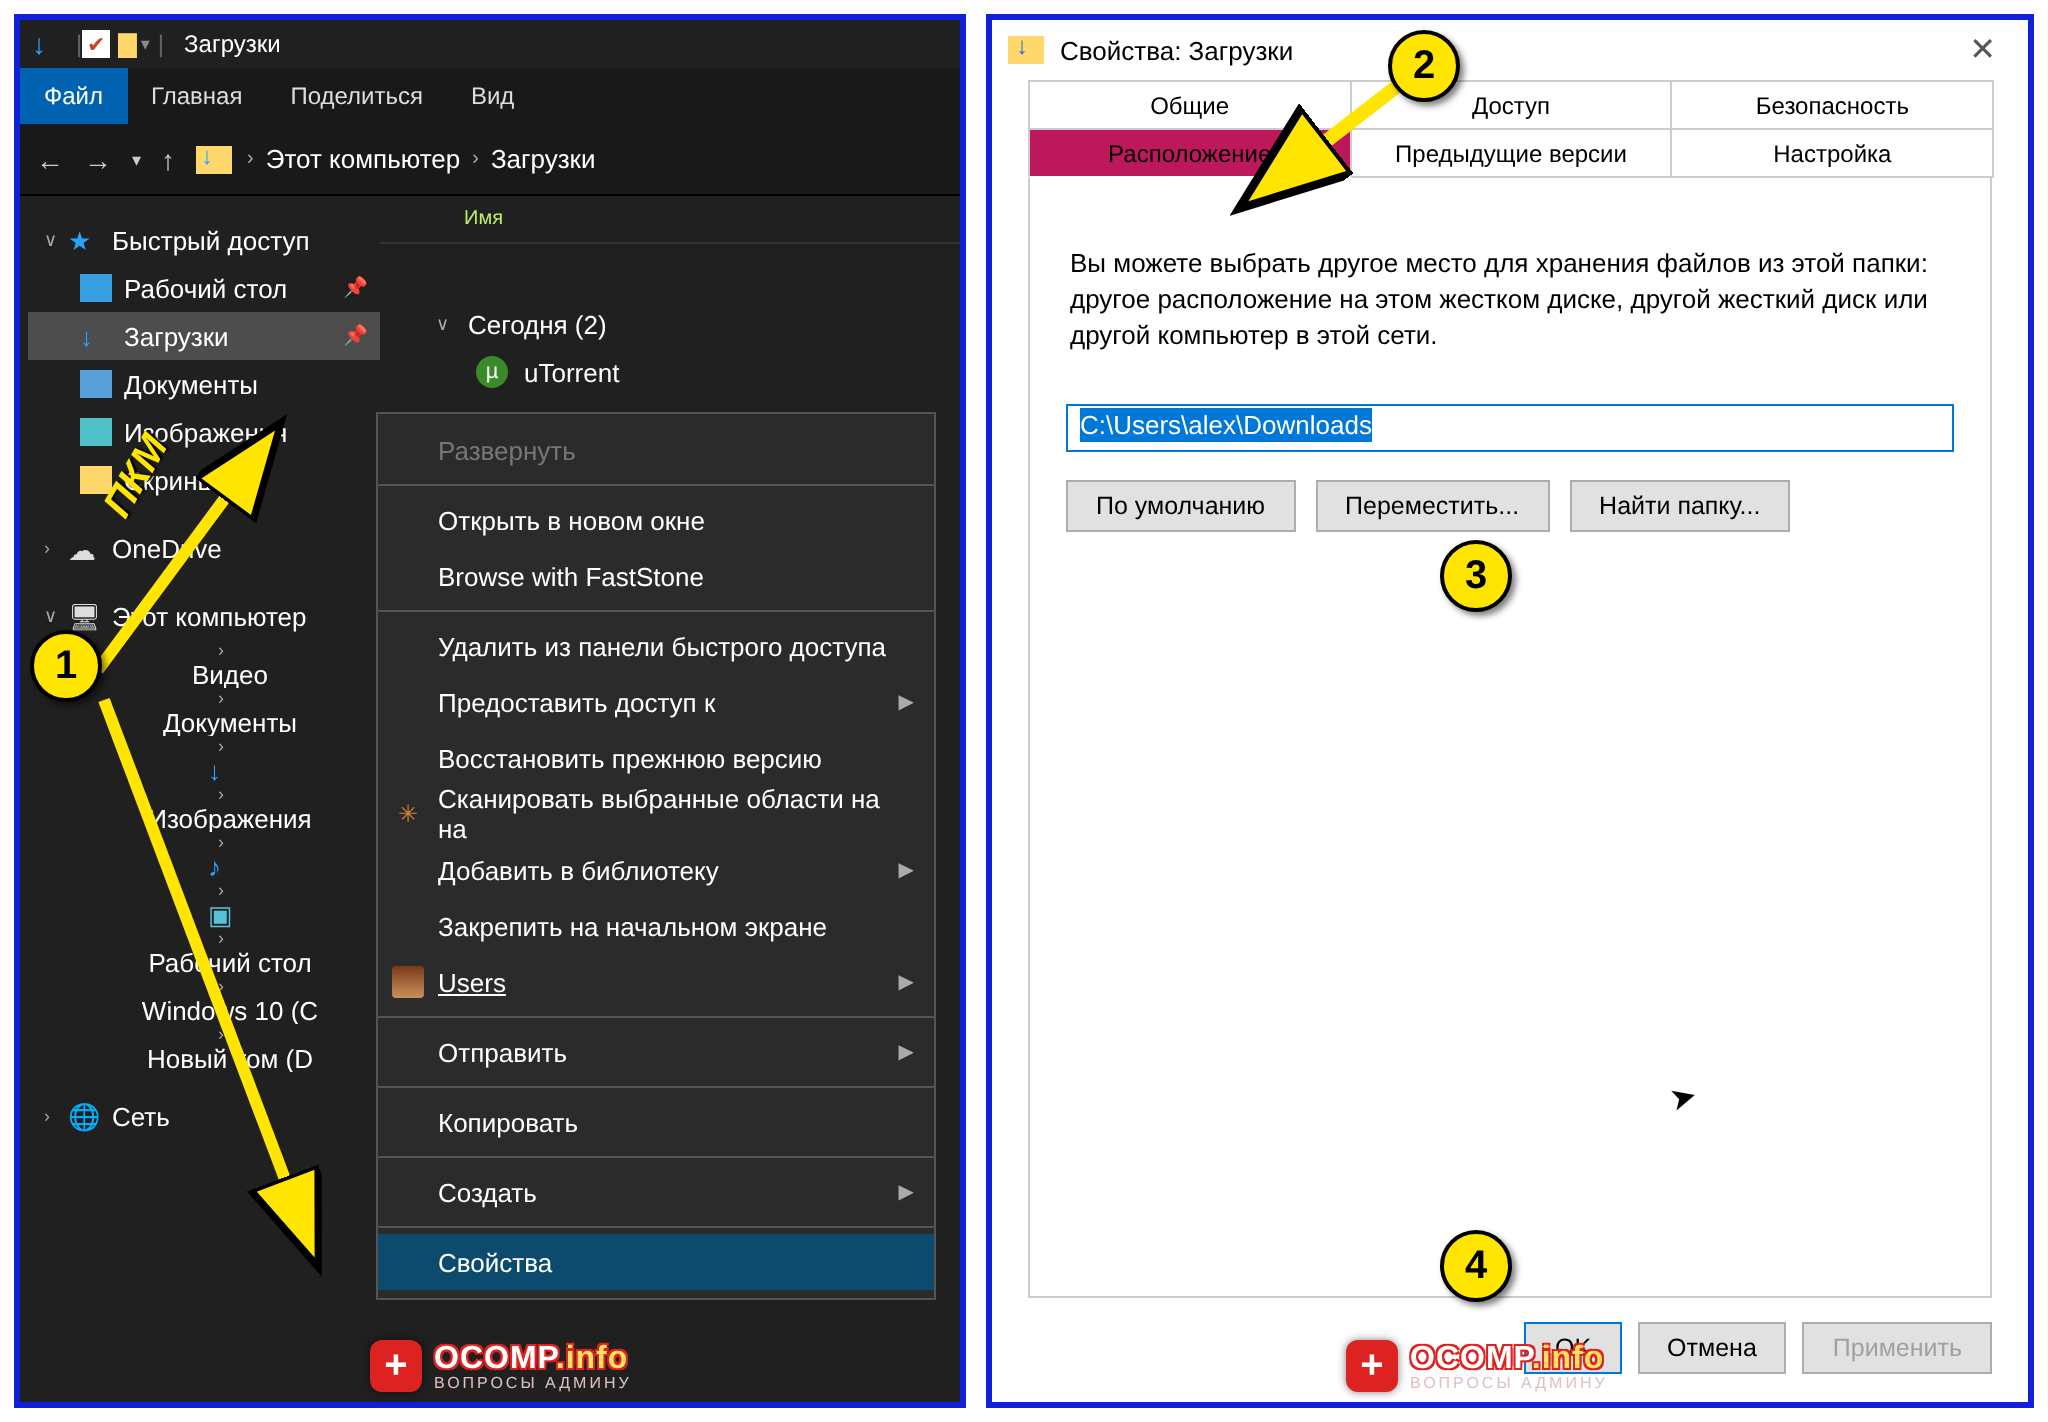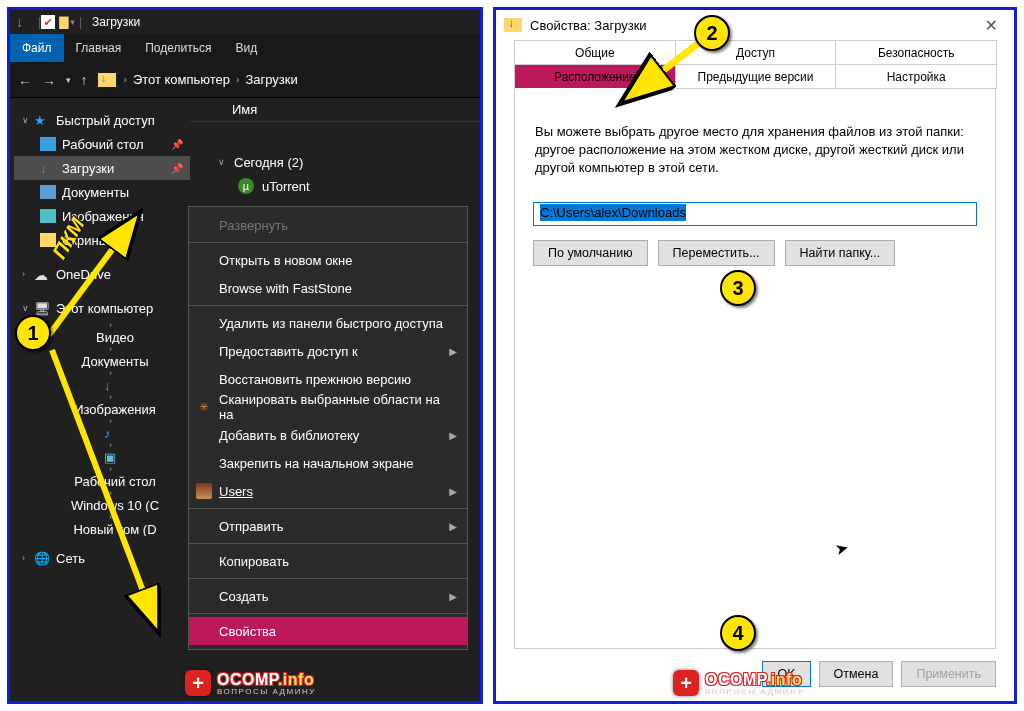--- a/index.html
+++ b/index.html
@@ -45,27 +45,27 @@
   .ic-pc { color: #ddd; font-size: 13px; }
   .ic-video { background: #6b4fb8; }
   .ic-music { color: #2aa3ff; font-size: 13px; }
   .ic-disk { background: #bbb; border-radius: 2px; }
   .ic-net { color: #5ab0ff; font-size: 13px; }
   .tree-item.selected { background: #4d4d4d; }
   .pin { margin-left: auto; color: #888; font-size: 10px; margin-right: 6px; }
   .tree-gap { height: 10px; }
 
   .content-col { flex: 1; padding-top: 0; }
-  .col-header { height: 24px; display: flex; align-items: center; padding-left: 42px; font-size: 13px; color: #ffffff; border-bottom: 1px solid #333; }
+  .col-header { height: 24px; display: flex; align-items: center; padding-left: 42px; font-size: 10px; color: #bef264; border-bottom: 1px solid #333; }
 
   
   .ctx-menu { position: absolute; left: 178px; top: 196px; width: 280px; background: #2b2b2b; border: 1px solid #555; padding: 4px 0; font-size: 13px; z-index: 5; }
   .ctx-item { height: 28px; display: flex; align-items: center; padding: 0 10px 0 30px; position: relative; cursor: default; }
   .ctx-item.disabled { color: #777; }
-  .ctx-item.highlight { background: #be185d; }
+  .ctx-item.highlight { background: #0c4a6e; }
   .ctx-item .sub { margin-left: auto; color: #aaa; font-size: 10px; }
   .ctx-sep { height: 1px; background: #555; margin: 3px 0; }
   .ctx-ic { position: absolute; left: 7px; width: 16px; height: 16px; display: inline-flex; align-items: center; justify-content: center; font-size: 12px; }
   .ic-fs { color: #d08030; }
   .ic-winrar { background: linear-gradient(#7a3a1a,#c8905a); border-radius: 2px; }
 
   
   .file-group { padding-left: 28px; font-size: 13px; }
   .group-row { height: 24px; display:flex; align-items:center; color:#fff; }
   .group-chev { width:10px; color:#aaa; font-size:9px; margin-right:6px; }
@@ -86,21 +86,21 @@
 
   .loc-body { font-size: 13px; }
   .loc-top { display:flex; align-items:flex-start; }
   .big-folder { width:40px; height:32px; background:#ffd76a; position:relative; margin-right:12px; border-radius:2px; }
   .big-folder::before { content:''; position:absolute; top:-6px; left:0; width:16px; height:6px; background:#e0b850; border-radius:2px 2px 0 0; }
   .big-folder::after { content:'↓'; position:absolute; left:11px; top:3px; color:#1a60c0; font-size:22px; font-weight:bold; }
   .loc-desc { line-height:1.35; }
   .loc-desc2 { margin-top: 18px; line-height:1.4; margin-left:2px; }
 
   .path-input { margin-top:24px; width:100%; height:24px; border:1px solid #0078d7; padding:2px 6px; font-size:13px; }
-  .path-input .sel { background:#0078d7; color:#000000; padding:1px 0; }
+  .path-input .sel { background:#0078d7; color:#ffffff; padding:1px 0; }
 
   .btn-row { margin-top: 14px; display:flex; gap:10px; }
   .winbtn { height:26px; padding: 0 14px; border:1px solid #adadad; background:#e1e1e1; font-size:12.5px; display:inline-flex; align-items:center; cursor:default; }
   .winbtn.default { border:1px solid #0078d7; }
   .winbtn.disabled { color:#a0a0a0; }
 
   .dlg-btn-row { position:absolute; bottom:14px; right:18px; display:flex; gap:8px; align-items:center;margin-top:16px; }
   .cursor-sm { position:absolute; left:320px; top:450px; font-size:16px; color:#000; transform: rotate(-15deg); }
 
   

